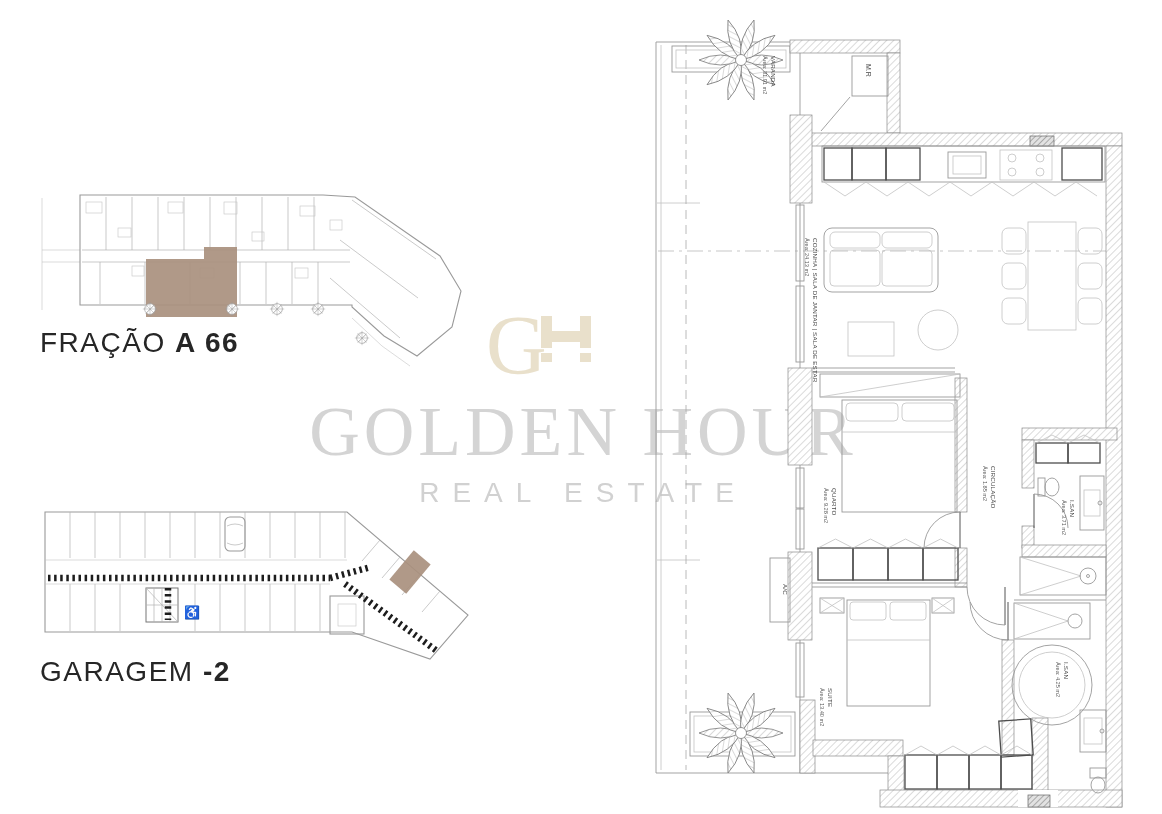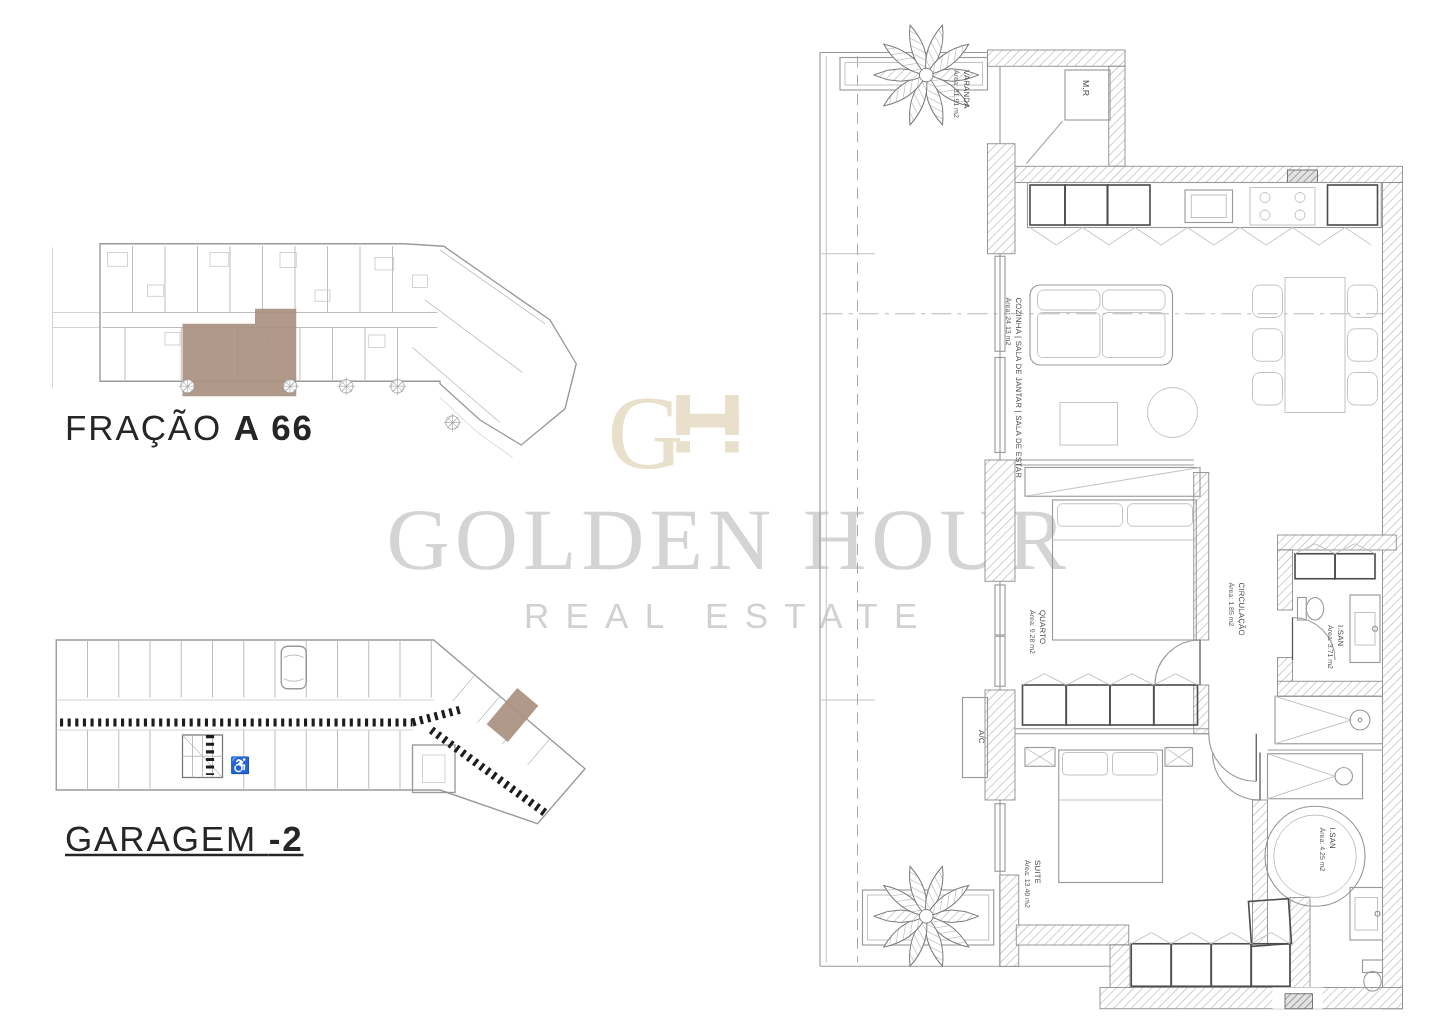--- a/index.html
+++ b/index.html
@@ -1,21 +1,21 @@
 <!DOCTYPE html>
 <html><head>
 <meta charset="utf-8">
 <style>
   html,body{margin:0;padding:0;background:#fff;}
   .page{position:relative;width:1162px;height:814px;background:#ffffff;overflow:hidden;
         font-family:"Liberation Sans",sans-serif;}
   svg{position:absolute;left:0;top:0;}
   
   .plan-label{position:absolute;font-family:"Liberation Sans",sans-serif;font-size:28px;
-              letter-spacing:1.5px;color:#262626;font-weight:400;white-space:nowrap;margin-left:12px;}
+              letter-spacing:1.5px;color:#262626;font-weight:400;white-space:nowrap;}
   .plan-label b{font-weight:700;}
   
   .bp {fill:none;stroke:#9a9a9a;stroke-width:1.1}
   .bpl{fill:none;stroke:#c4c4c4;stroke-width:.6}
   .bpm{fill:none;stroke:#b3b3b3;stroke-width:.7}
   .wall{fill:url(#hatch);stroke:#8a8a8a;stroke-width:.7}
   .walld{fill:url(#hatchD);stroke:#666;stroke-width:.7}
   .fx{fill:none;stroke:#999;stroke-width:.9}
   .fxl{fill:none;stroke:#c2c2c2;stroke-width:.8}
   .fxd{fill:none;stroke:#4d4d4d;stroke-width:1.3}
@@ -347,18 +347,18 @@
       <text class="lbl" x="0" y="0">I.SAN</text>
       <text class="lbl2" x="0" y="8">Área: 4.25 m2</text>
     </g>
   </g>
 </svg>
 
 <div class="plan-label" style="left:40px;top:327px;">
   <span>FRAÇÃO</span>
   <b>A 66</b>
 </div>
-<div class="plan-label" style="left:40px;top:656px;text-decoration:underline;">
+<div class="plan-label" style="left:40px;top:656px;">
   <span>GARAGEM</span>
   <b>-2</b>
 </div>
 
 </div>
 
 </body></html>

